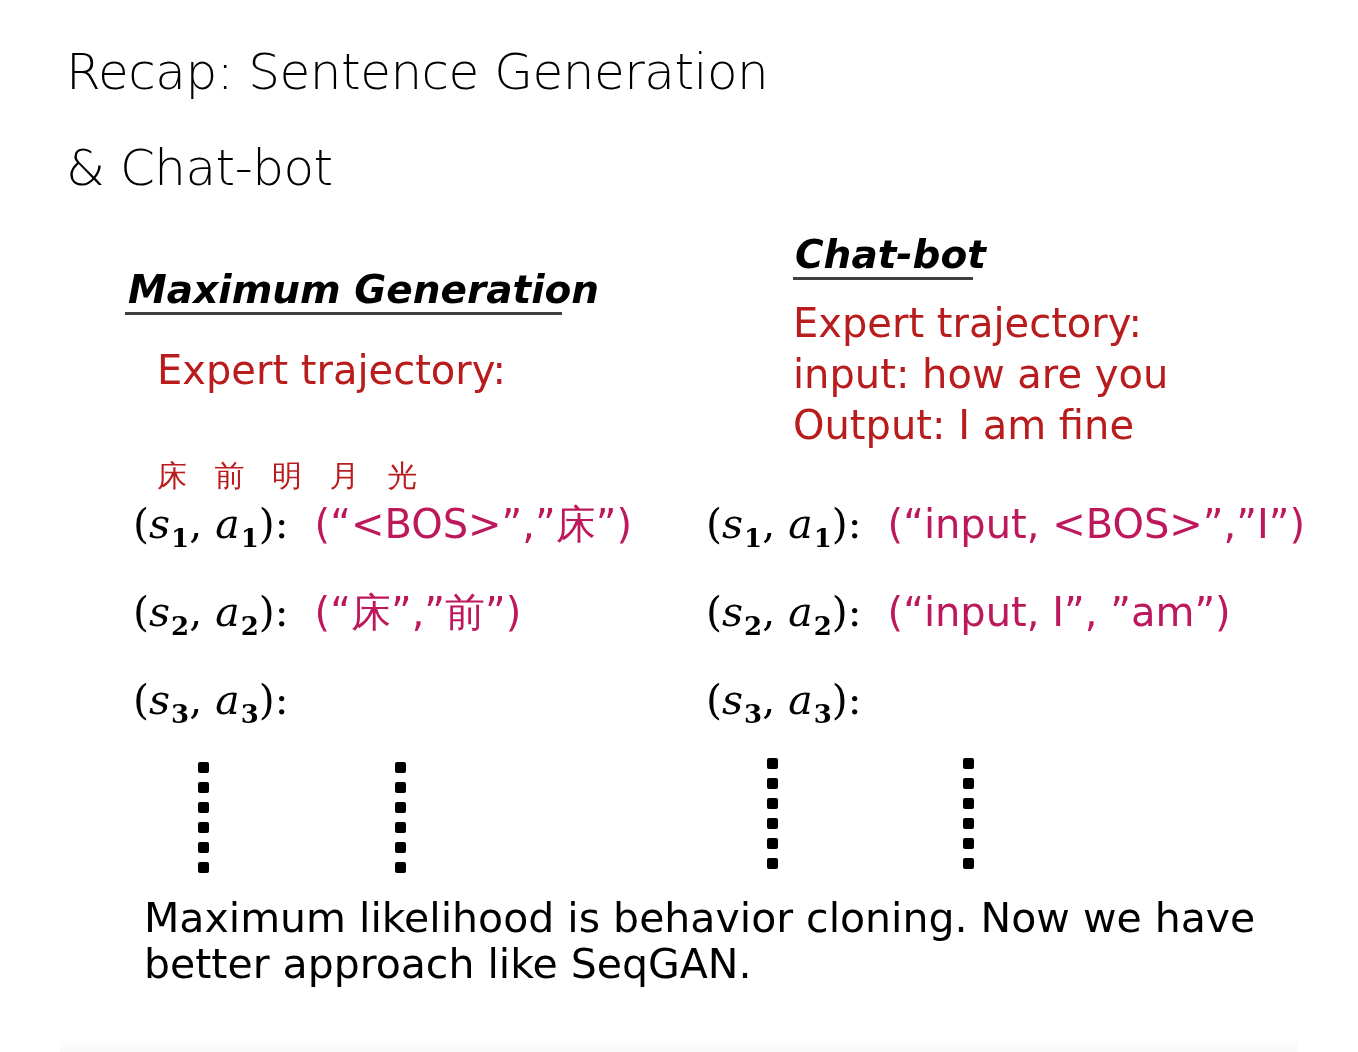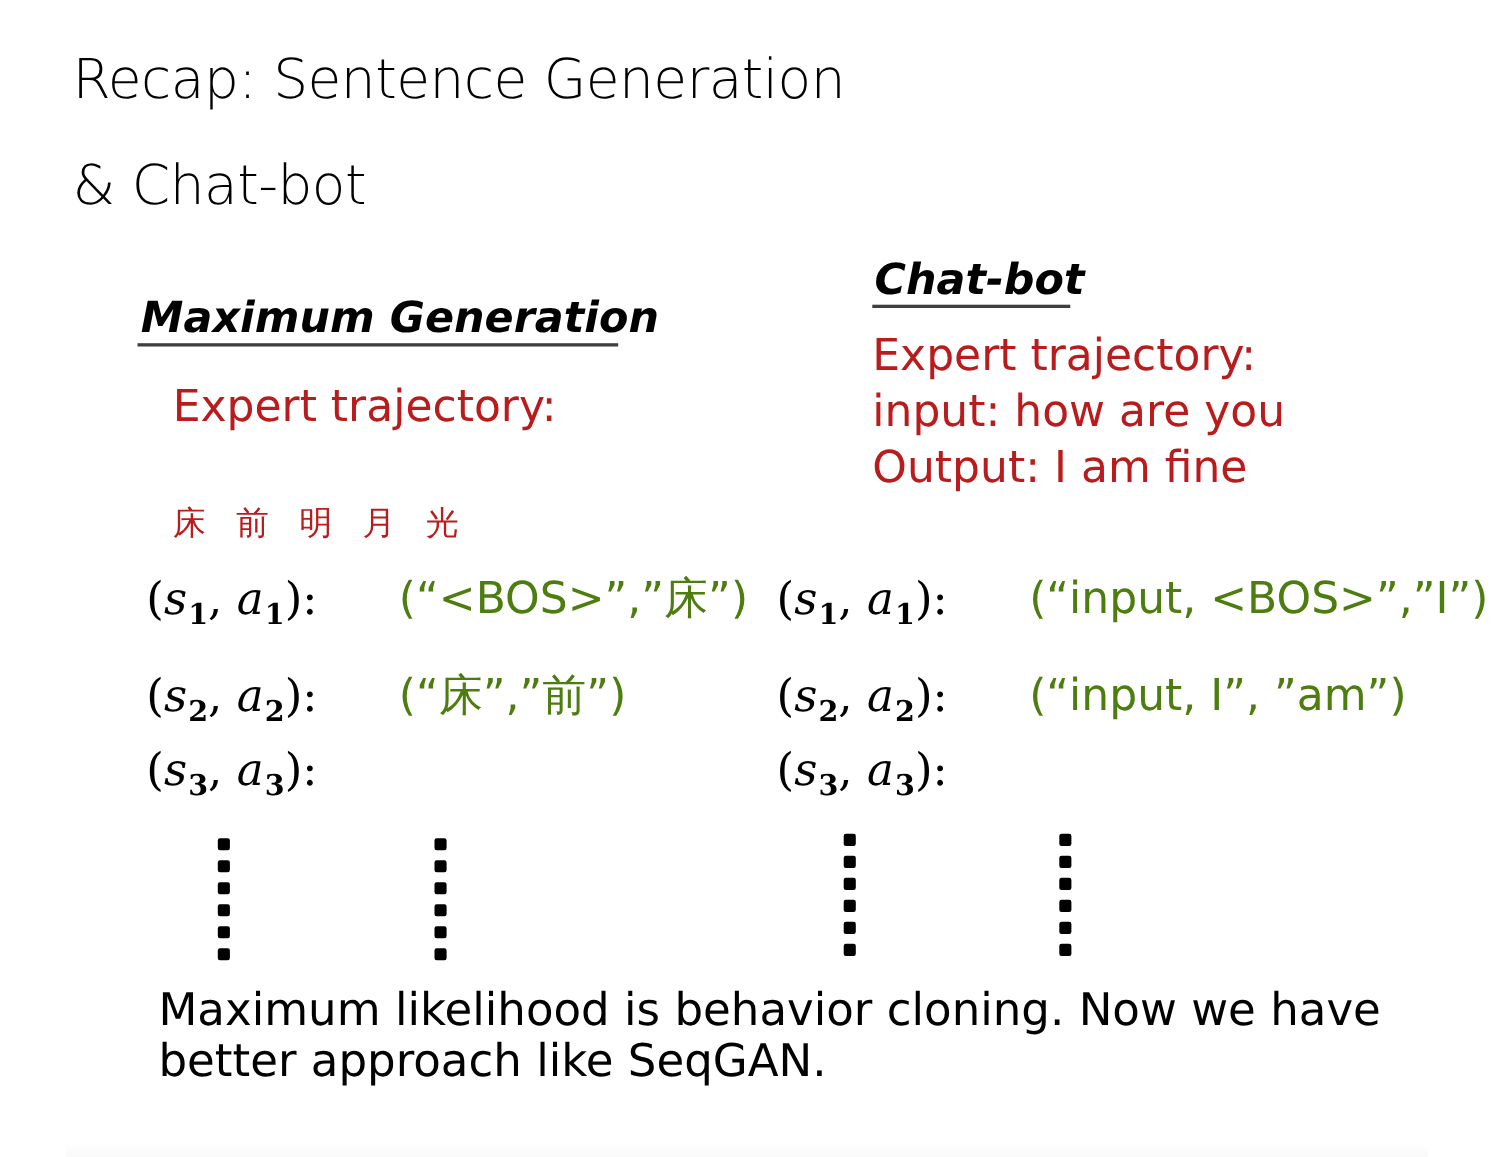--- a/index.html
+++ b/index.html
@@ -79,23 +79,22 @@
   .cjk {
     font-family: "DejaVu Serif", "Liberation Serif", serif;
     font-size: 30px;
     letter-spacing: 9px;
   }
 
   
   .pair-row {
     position: absolute;
     display: flex;
-    align-items: flex-end;
+    align-items: flex-start;
     white-space: nowrap;
-    gap: 48px;
   }
   .pair-label {
     font-family: "DejaVu Serif", "Liberation Serif", serif;
     font-style: italic;
     font-size: 41px;
     line-height: 48px;
     color: #000000;
   }
   .pair-label .sub {
     font-style: normal;
@@ -107,22 +106,21 @@
   }
   .pair-label .paren,
   .pair-label .comma,
   .pair-label .colon {
     font-style: normal;
   }
   .pair-value {
     font-family: "DejaVu Sans", "Liberation Sans", sans-serif;
     font-size: 40px;
     line-height: 48px;
-    color: #4d7c0f;
-    margin-top: 20px;
+    color: #be185d;
   }
   .pair-value.has-cjk {
     font-family: "DejaVu Sans", "DejaVu Serif", sans-serif;
   }
 
   
   #pair-l-1 { left: 133px; top: 500px; }
   #pair-l-2 { left: 133px; top: 588px; }
   #pair-l-3 { left: 133px; top: 676px; }
   #pair-l-1 .pair-value,

